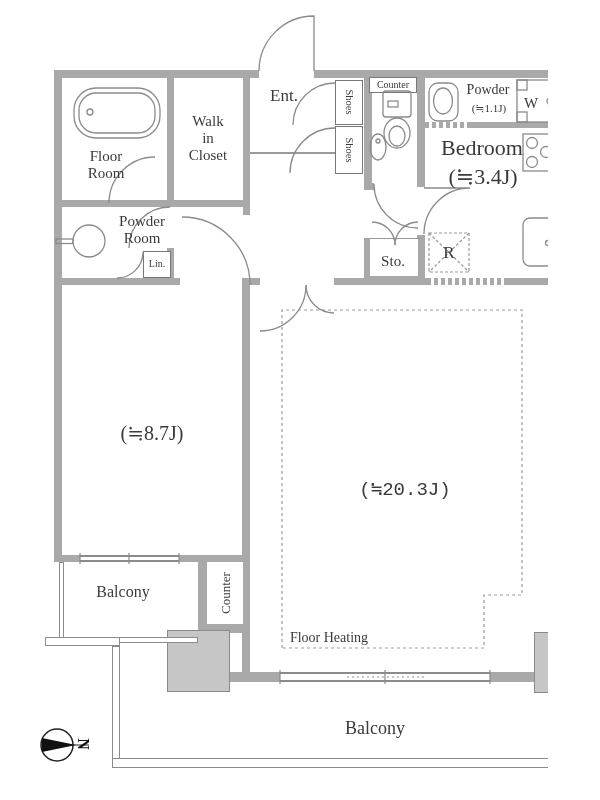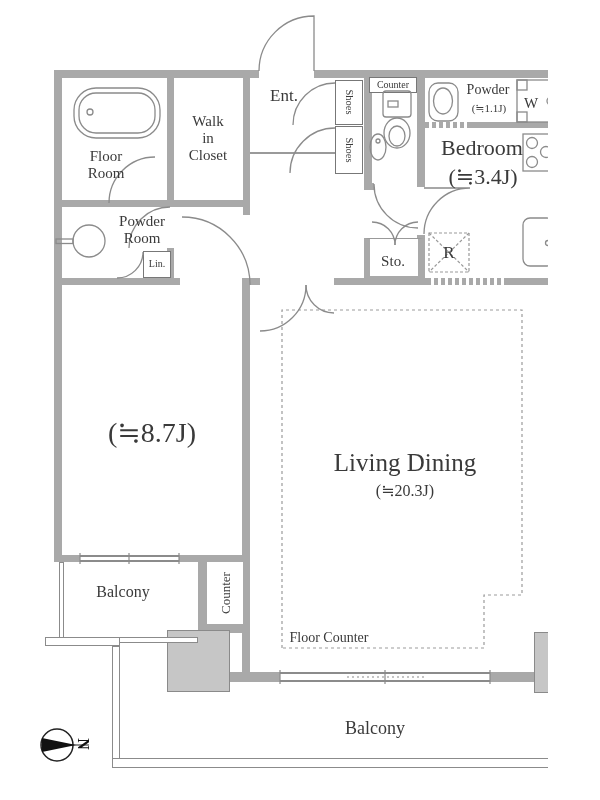--- a/index.html
+++ b/index.html
@@ -163,22 +163,21 @@
   <div class="vlbl" style="left:337px;top:102px;font-size:10.5px;">Shoes</div>
   <div class="vlbl" style="left:337px;top:150px;font-size:10.5px;">Shoes</div>
   <div class="lbl" style="left:381px;top:85px;font-size:10px;">Counter</div>
   <div class="lbl" style="left:476px;top:90px;font-size:14px;">Powder</div>
   <div class="lbl" style="left:477px;top:108px;font-size:11px;">(≒1.1J)</div>
   <div class="lbl" style="left:519px;top:103px;font-size:15px;">W</div>
   <div class="lbl" style="left:470px;top:148px;font-size:22px;">Bedroom</div>
   <div class="lbl" style="left:471px;top:177px;font-size:22px;">(≒3.4J)</div>
   <div class="lbl" style="left:381px;top:261px;font-size:15px;">Sto.</div>
   <div class="lbl" style="left:437px;top:253px;font-size:17px;">R</div>
-  <div class="lbl" style="left:140px;top:433px;font-size:28px;">(≒8.7J)</div>
-  <div class="lbl" style="left:393px;top:463px;font-size:25px;">Living Dining</div>
-  <div class="lbl" style="left:393px;top:491px;font-size:16px;">(≒20.3J)</div>
-  <div class="lbl" style="left:317px;top:638px;font-size:14px;">Floor Counter</div>
+  <div class="lbl" style="left:140px;top:433px;font-size:20px;">(≒8.7J)</div>
+  <div class="lbl" style="left:393px;top:491px;font-size:19px;font-family:Liberation Mono, monospace;">(≒20.3J)</div>
+  <div class="lbl" style="left:317px;top:638px;font-size:14px;">Floor Heating</div>
   <div class="lbl" style="left:111px;top:592px;font-size:16px;">Balcony</div>
   <div class="vlbl-up" style="left:214px;top:593px;font-size:13px;">Counter</div>
   <div class="lbl" style="left:363px;top:728px;font-size:18px;">Balcony</div>
   <div class="nlbl" style="left:71px;top:744px;font-size:16px;">N</div>
 
 </div>
 
 </body></html>

